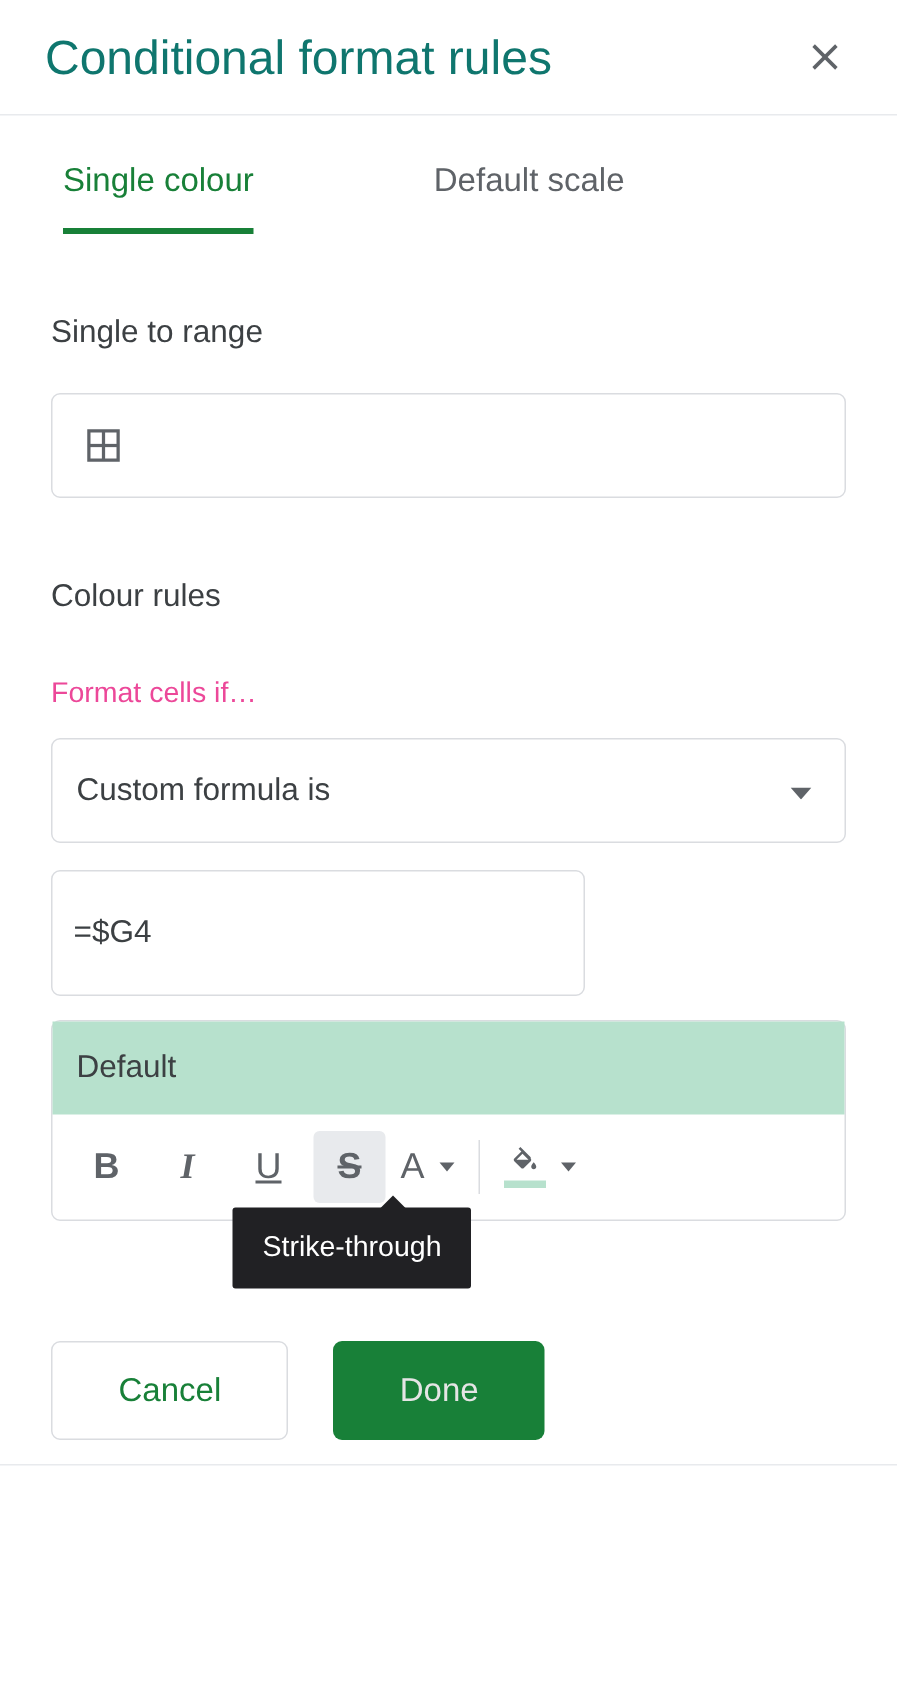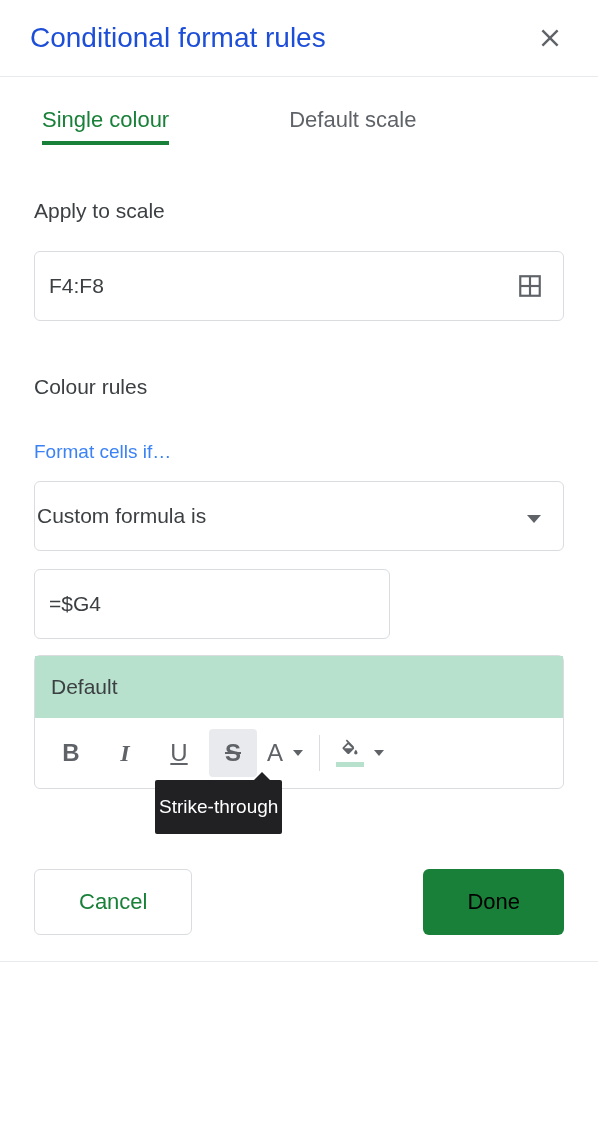--- a/index.html
+++ b/index.html
@@ -1,47 +1,47 @@
 <!DOCTYPE html>
 <html><head>
 <meta charset="utf-8">
 <style>
   * { box-sizing: border-box; margin: 0; padding: 0; }
   html, body { width: 598px; height: 1126px; font-family: Arial, "Helvetica Neue", Helvetica, sans-serif; background: #fff; color: #3c4043; }
   .panel { width: 598px; }
   .header { display: flex; align-items: center; justify-content: space-between; padding: 18px 28px 18px 30px; border-bottom: 1px solid #e8eaed; }
-  .header h1 { font-size: 28px; font-weight: 400; color: #1d4ed8; }
+  .header h1 { font-size: 32px; font-weight: 400; color: #0f766e; }
   .close-btn { width: 40px; height: 40px; display: flex; align-items: center; justify-content: center; background: none; border: none; cursor: pointer; }
   .tabs { display: flex; padding: 30px 0 0 42px; gap: 120px; }
-  .tab { font-size: 22px; padding-bottom: 8px; cursor: pointer; color: #5f6368; border-bottom: 4px solid transparent; }
+  .tab { font-size: 22px; padding-bottom: 19px; cursor: pointer; color: #5f6368; border-bottom: 4px solid transparent; }
   .tab.active { color: #188038; font-weight: 500; border-bottom-color: #188038; }
   .section { padding: 0 34px; }
   .sec-title { font-size: 21px; color: #3c4043; font-weight: 500; margin: 54px 0 28px; }
-  .sec-sub { font-size: 19px; color: #3b82f6; font-weight: 400; margin: 42px 0 18px; }
+  .sec-sub { font-size: 19px; color: #ec4899; font-weight: 400; margin: 42px 0 18px; }
   .field-box { display:flex; align-items:center; border: 1px solid #dadce0; border-radius: 6px; padding: 0 14px; height: 70px; width: 100%; }
   .field-box input { border: none; outline: none; font-size: 21px; color: #3c4043; width: 100%; height: 100%; background: transparent; }
   .grid-icon-btn { width: 40px; height: 40px; display:flex; align-items:center; justify-content:center; background:none; border:none; cursor:pointer; }
-  .select-box { display:flex; align-items:center; justify-content:space-between; border: 1px solid #dadce0; border-radius: 6px; padding: 0 22px 0 2px; height: 70px; width: 100%; cursor:pointer; }
+  .select-box { display:flex; align-items:center; justify-content:space-between; border: 1px solid #dadce0; border-radius: 6px; padding: 0 22px 0 16px; height: 70px; width: 100%; cursor:pointer; }
   .select-box span { font-size: 21px; color: #3c4043; }
-  .formula-box { display:flex; align-items:center; border: 1px solid #dadce0; border-radius: 6px; padding: 0 14px; height: 70px; width: 356px; margin-top: 18px; }
+  .formula-box { display:flex; align-items:center; border: 1px solid #dadce0; border-radius: 6px; padding: 0 14px; height: 84px; width: 356px; margin-top: 18px; }
   .formula-box input { border:none; outline:none; font-size:21px; color:#3c4043; width:100%; height:100%; background:transparent; }
   .style-container { border:1px solid #dadce0; border-radius:6px; margin-top: 16px; overflow: visible; }
   .style-preview { height: 62px; display:flex; align-items:center; padding: 0 16px; font-size: 21px; background: #b7e1cd; color: #3c4043; }
   .toolbar { display:flex; align-items:center; height: 70px; padding: 0 12px; gap: 6px; position: relative; }
   .tool-btn { width: 48px; height: 48px; display:flex; align-items:center; justify-content:center; background:none; border:none; cursor:pointer; border-radius:4px; color:#5f6368; font-size:24px; font-family: Georgia, serif; font-weight: bold; }
   .tool-btn.active { background:#e8eaed; }
   .tool-combo { display:flex; align-items:center; gap:2px; cursor:pointer; padding: 0 4px; }
   .divider { width:1px; height:36px; background:#dadce0; margin: 0 6px; }
   .caret-small { width:0; height:0; border-left:5px solid transparent; border-right:5px solid transparent; border-top:6px solid #5f6368; }
-  .tooltip { position:absolute; top: 62px; left: 120px; background:#212124; color:#fff; font-size:19px; padding: 16px 4px; border-radius:2px; white-space:nowrap; }
+  .tooltip { position:absolute; top: 62px; left: 120px; background:#212124; color:#fff; font-size:19px; padding: 16px 20px; border-radius:2px; white-space:nowrap; }
   .tooltip::before { content:""; position:absolute; top:-8px; left:98px; width:0; height:0; border-left:9px solid transparent; border-right:9px solid transparent; border-bottom:9px solid #212124; }
-  .actions { display:flex; justify-content:space-between; gap: 30px; padding: 80px 34px 26px; border-bottom: 1px solid #e8eaed; }
+  .actions { display:flex; justify-content:flex-start; gap: 30px; padding: 80px 34px 16px; border-bottom: 1px solid #e8eaed; }
   .btn { height: 66px; padding: 0 44px; border-radius: 6px; font-size: 22px; cursor:pointer; display:flex; align-items:center; justify-content:center; font-weight:500; }
   .btn-cancel { background:#fff; color:#188038; border:1px solid #dadce0; }
-  .btn-done { background:#188038; color:#000000; border:none; }
+  .btn-done { background:#188038; color:#e5e5e5; border:none; }
   .fill-icon { display:inline-flex; flex-direction:column; align-items:center; gap:3px; }
   .fill-bar { width:28px; height:5px; background:#b7e1cd; }
 </style>
 </head>
 <body>
 
 <div class="panel">
 
   <div class="header">
     <h1>Conditional format rules</h1>
@@ -52,23 +52,22 @@
         </svg>
     </button>
   </div>
 
   <div class="tabs">
     <div class="tab active">Single colour</div>
     <div class="tab">Default scale</div>
   </div>
 
   <div class="section">
-    <div class="sec-title">Apply to scale</div>
+    <div class="sec-title">Single to range</div>
     <div class="field-box">
-      <input type="text" value="F4:F8" style="">
       <button class="grid-icon-btn">
         <svg width="26" height="26" viewBox="0 0 24 24" fill="none" stroke="#5f6368" stroke-width="2">
             <rect x="3" y="3" width="18" height="18"></rect>
             <line x1="3" y1="12" x2="21" y2="12"></line>
             <line x1="12" y1="3" x2="12" y2="21"></line>
           </svg>
       </button>
     </div>
 
     <div class="sec-title">Colour rules</div>

